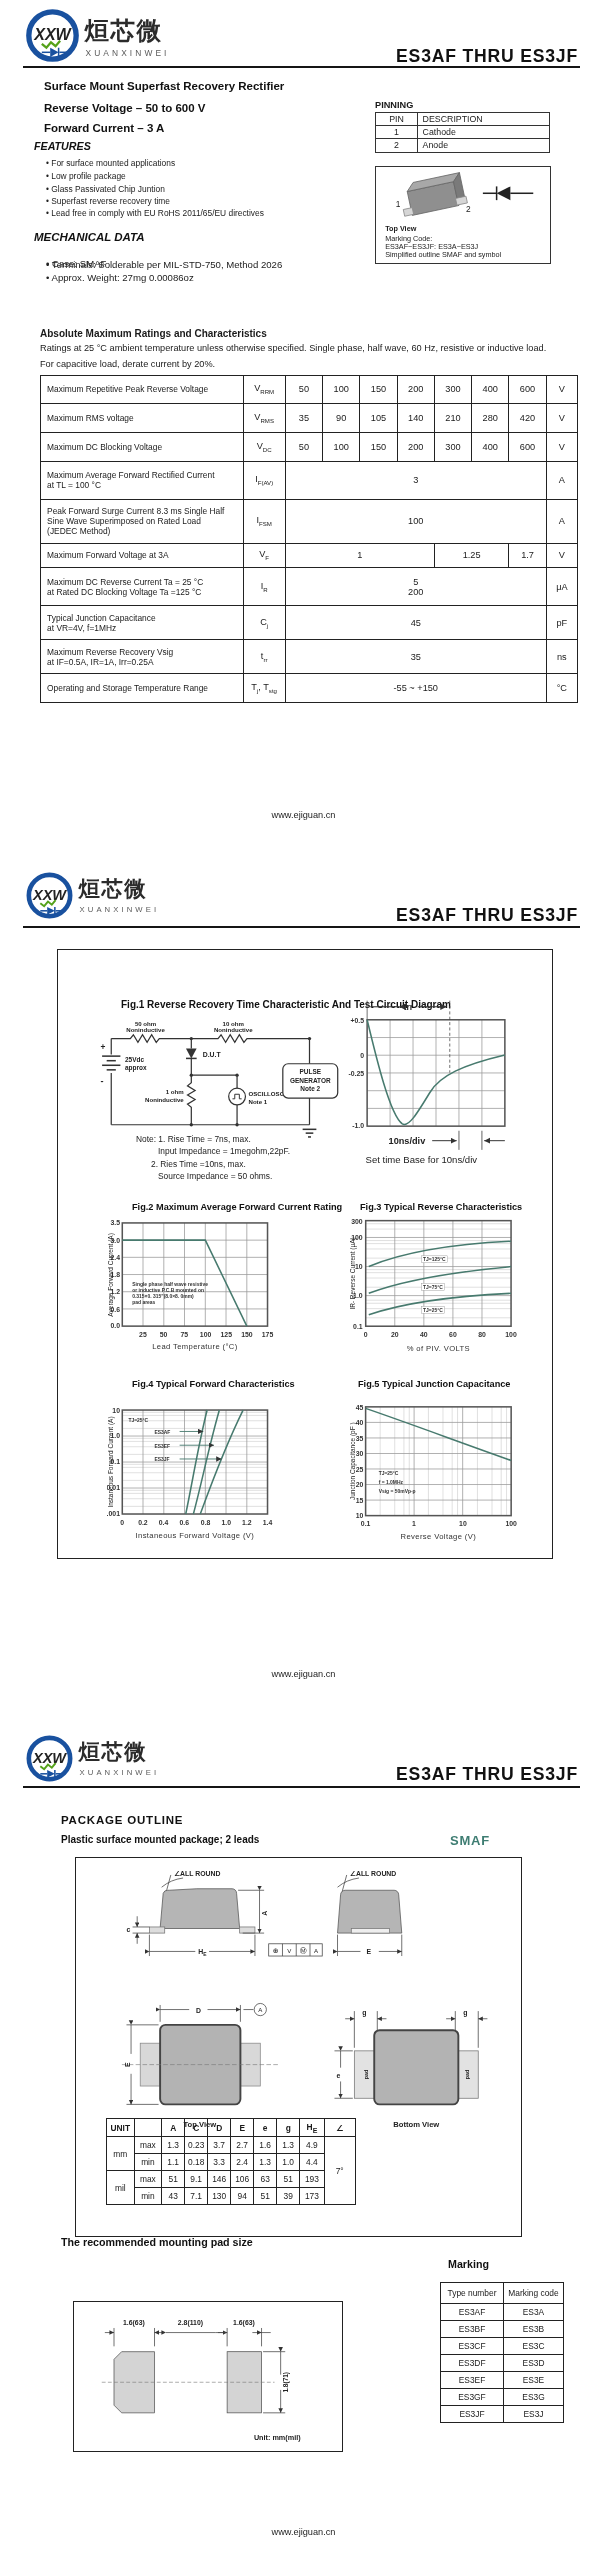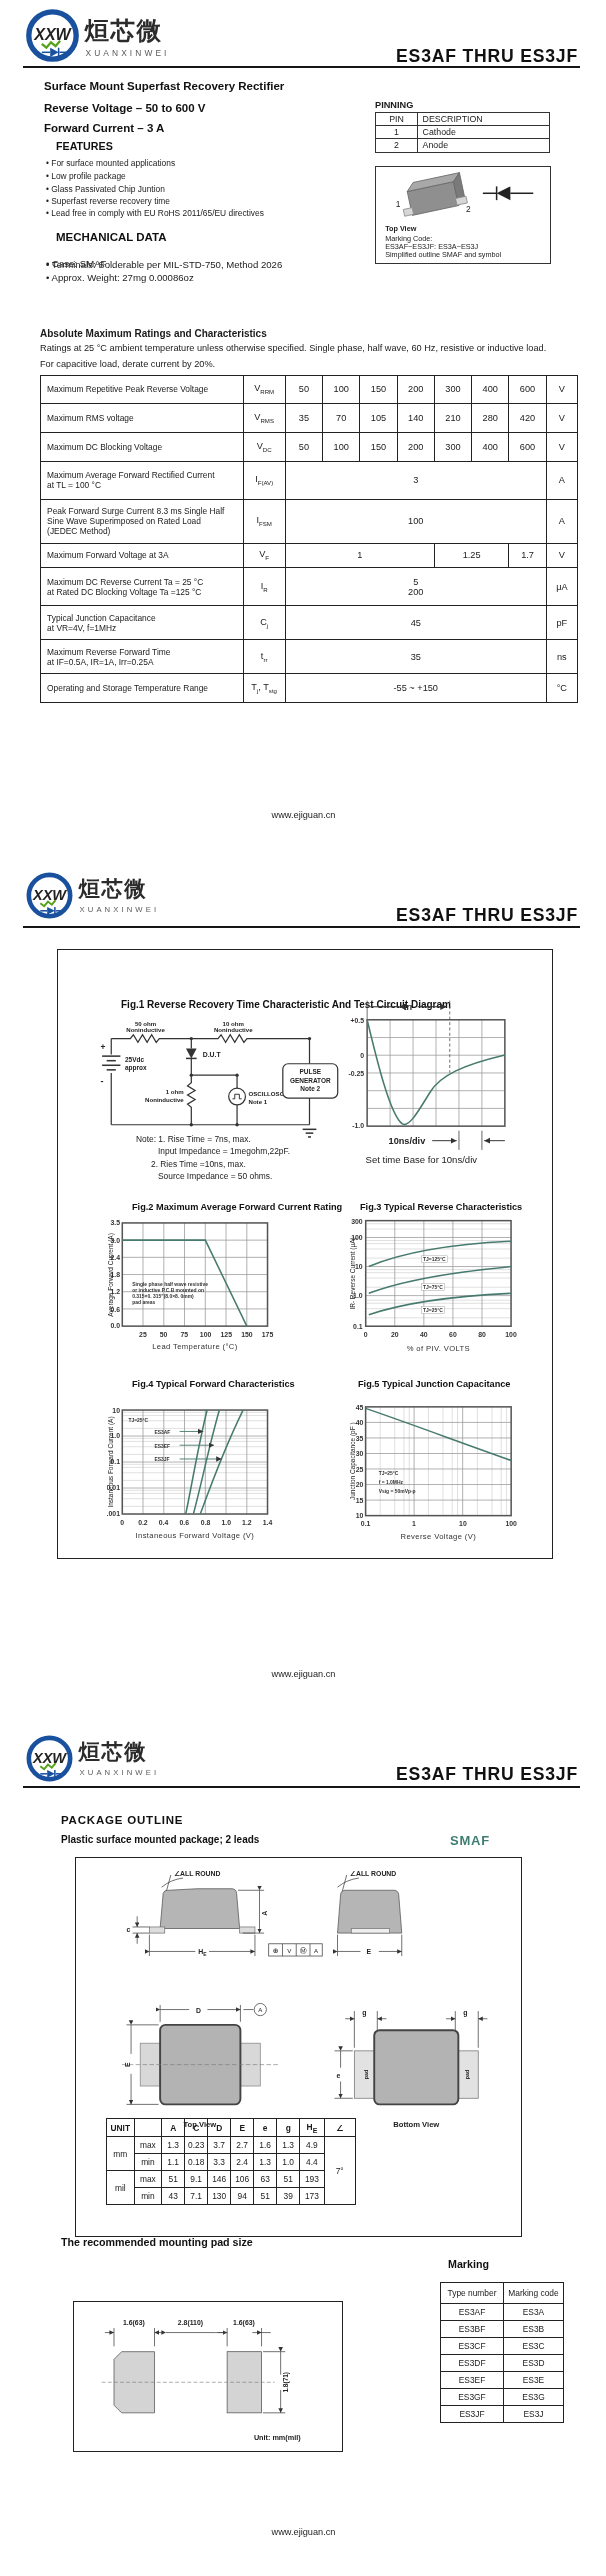--- a/index.html
+++ b/index.html
@@ -8,21 +8,21 @@
   .a{position:absolute;}
   .rule{position:absolute;left:23px;width:557px;height:2.3px;background:#151515;}
   .doc-title{position:absolute;width:260px;text-align:right;font-size:17.6px;font-weight:bold;letter-spacing:0.8px;color:#111;}
   .footer{position:absolute;left:0;width:607px;text-align:center;font-size:9.2px;color:#222;}
   
   .logo{position:absolute;width:176px;height:60px;}
   .logo .cn{position:absolute;left:60px;top:6.1px;font-size:24.5px;font-weight:bold;color:#2b2b2b;letter-spacing:1.5px;font-family:"DejaVu Sans",sans-serif;}
   .logo .en{position:absolute;left:61px;top:40px;font-size:8.4px;letter-spacing:3.1px;color:#5a5a5a;}
   
   .sub{position:absolute;left:44px;font-size:11.5px;font-weight:bold;color:#111;}
-  .h1{position:absolute;left:56px;font-size:10.7px;font-weight:bold;color:#111;}
+  .h1{position:absolute;left:34px;font-size:10.7px;font-weight:bold;color:#111;font-style:italic;}
   .feat{position:absolute;left:46px;font-size:8.4px;color:#222;}
   .feat:before{content:"• ";}
   .mech{position:absolute;left:46px;font-size:9.6px;color:#222;}
   .mech:before{content:"• ";}
   
   .pin-tb{position:absolute;left:375px;top:112px;width:174px;border-collapse:collapse;table-layout:fixed;}
   .pin-tb td{border:1.1px solid #333;font-size:8.8px;height:12.2px;padding:0 0 0 4.6px;color:#222;}
   .pin-tb td.c{text-align:center;padding:0;}
   
   .pkgbox{position:absolute;left:375px;top:166px;width:174px;height:96px;border:1.5px solid #333;}
@@ -171,21 +171,21 @@
       <td>200</td>
       <td>300</td>
       <td>400</td>
       <td>600</td>
       <td>V</td>
     </tr>
     <tr style="height:29px">
       <td class="p">Maximum RMS voltage</td>
       <td><span>V</span><sub>RMS</sub></td>
       <td>35</td>
-      <td>70</td>
+      <td>90</td>
       <td>105</td>
       <td>140</td>
       <td>210</td>
       <td>280</td>
       <td>420</td>
       <td>V</td>
     </tr>
     <tr style="height:29px">
       <td class="p">Maximum DC Blocking Voltage</td>
       <td><span>V</span><sub>DC</sub></td>
@@ -241,21 +241,21 @@
       <td class="p">
             <div>Typical Junction Capacitance</div>
             <div>at VR=4V, f=1MHz</div>
           </td>
       <td><span>C</span><sub>j</sub></td>
       <td colspan="7">45</td>
       <td>pF</td>
     </tr>
     <tr style="height:34px">
       <td class="p">
-            <div>Maximum Reverse Forward Time</div>
+            <div>Maximum Reverse Recovery Vsig</div>
             <div>at IF=0.5A, IR=1A, Irr=0.25A</div>
           </td>
       <td><span>t</span><sub>rr</sub></td>
       <td colspan="7">35</td>
       <td>ns</td>
     </tr>
     <tr style="height:29px">
       <td class="p">Operating and Storage Temperature Range</td>
       <td><span>T</span><sub>j</sub><span>, T</span><sub>stg</sub></td>
       <td colspan="7">-55 ~ +150</td>

